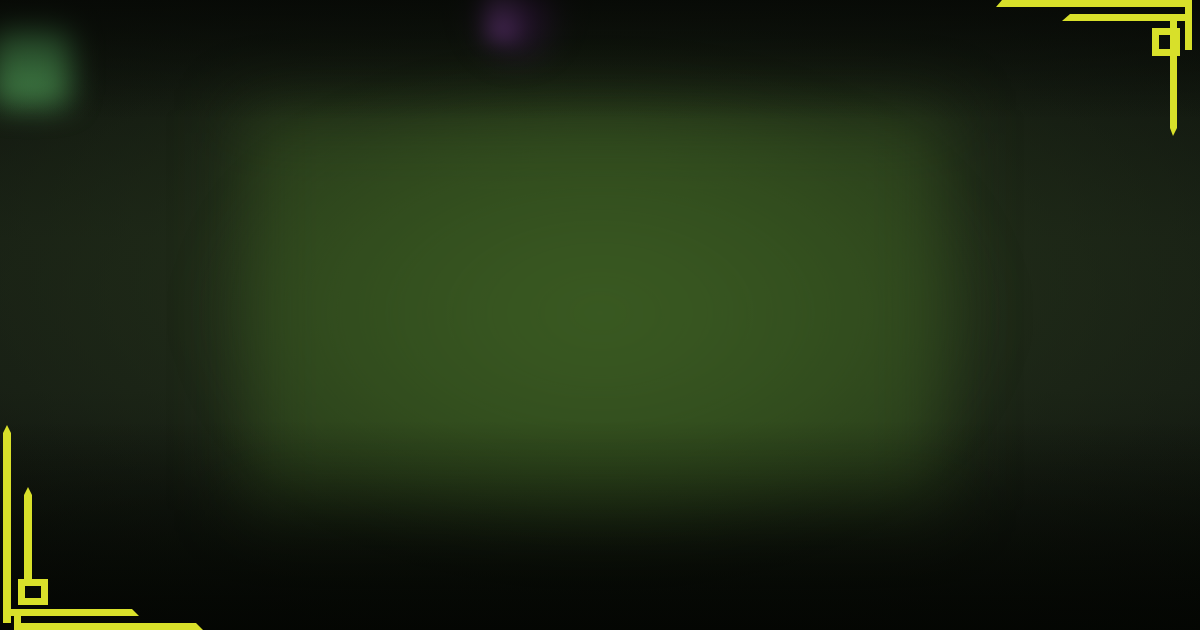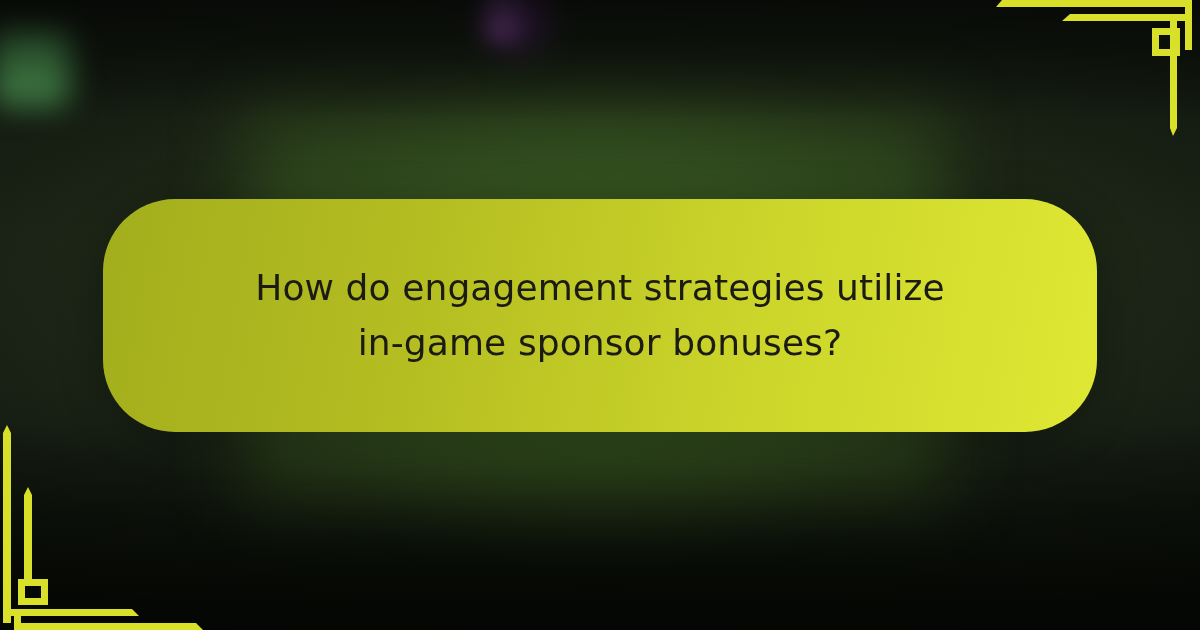--- a/index.html
+++ b/index.html
@@ -171,17 +171,14 @@
 
         <path d="M24 80 L28 72 L32 80 L32 170 L24 170 Z"></path>
 
         <path d="M18 164 L48 164 L48 190 L18 190 Z M25 171 L25 183 L41 183 L41 171 Z"></path>
 
         <path d="M14 194 L21 194 L21 215 L14 215 Z"></path>
       </g>
     </svg>
   </div>
 
-  <div class="card">
-    <div class="card-text">How do engagement strategies utilize in-game sponsor bonuses?</div>
-  </div>
 
 </div>
 
 </body></html>

